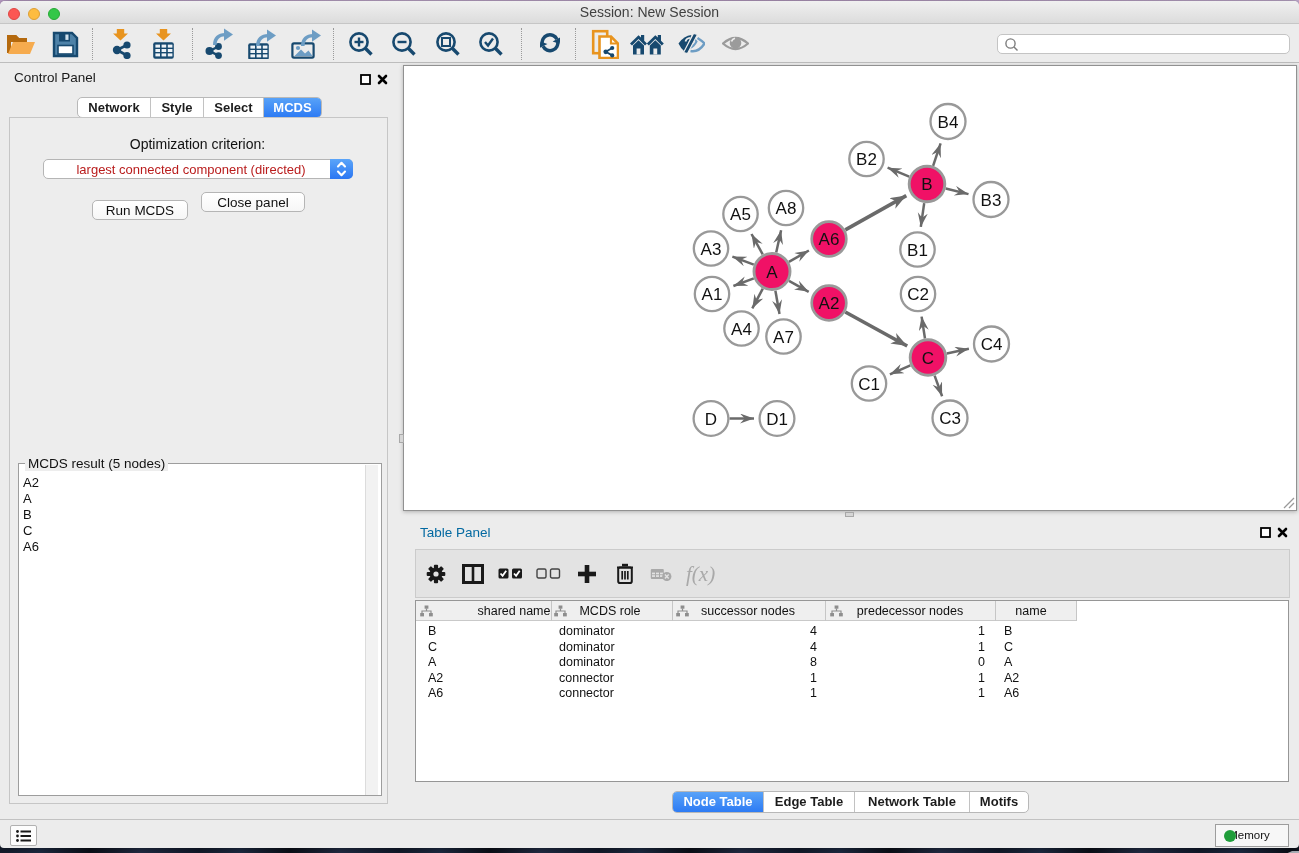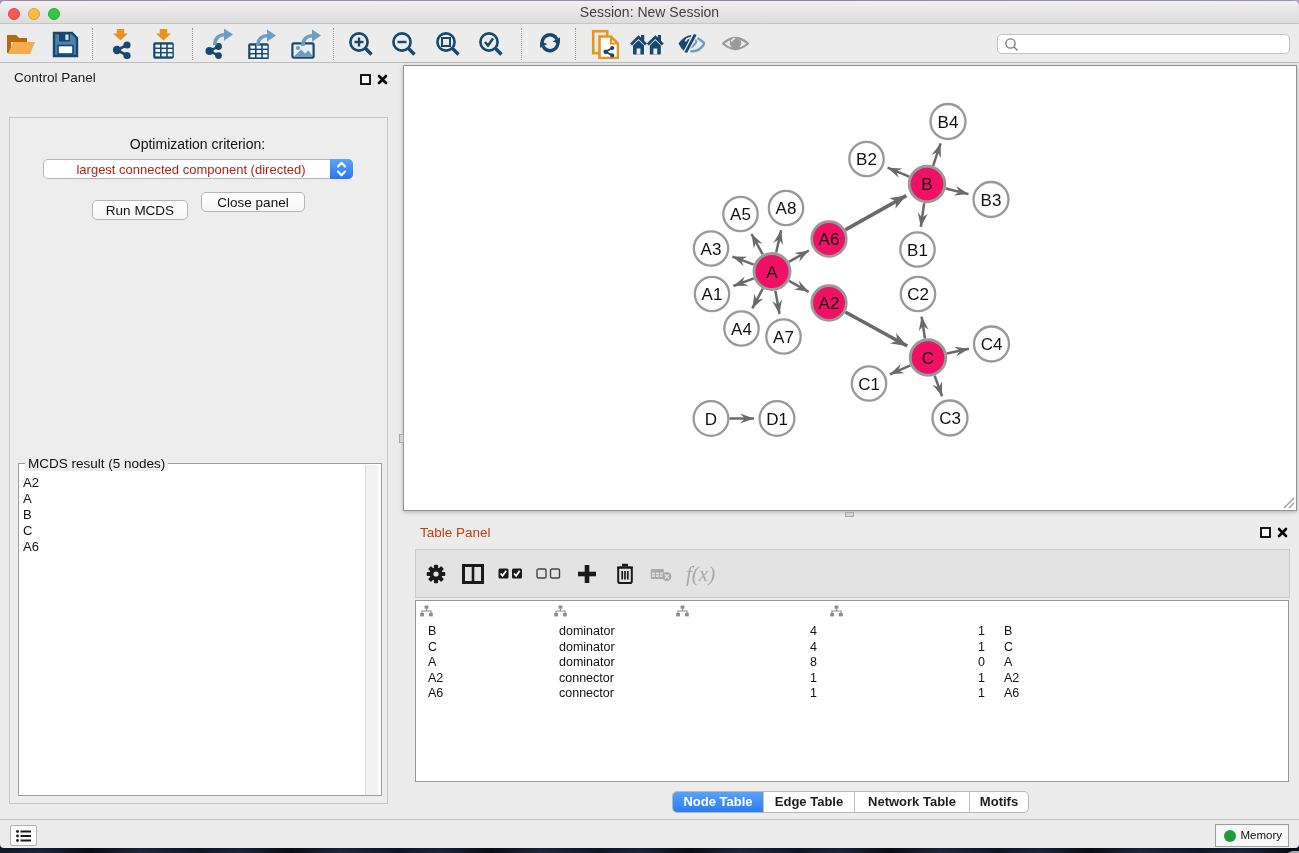--- a/index.html
+++ b/index.html
@@ -29,35 +29,35 @@
 #mcds-label{position:absolute;left:6px;top:-8px;background:#ededed;padding:0 3px;font-size:13.5px;color:#111}
 #mcds-list{position:absolute;left:4px;top:11px;font-size:13px;color:#111;line-height:16px}
 #mcds-scroll{position:absolute;right:3px;top:1px;width:13px;height:330px;background:#f2f2f2;border-left:1px solid #dcdcdc}
 #netframe{position:absolute;left:403px;top:64px;width:894px;height:446px;border:1px solid #919191;background:#fff;box-shadow:0 1px 4px rgba(0,0,0,.25)}
 #nf-title{position:absolute;left:0;top:0;width:100%;height:22px;background:linear-gradient(#f3f3f3,#d8d8d8);border-bottom:1px solid #b3b3b3}
 #nf-title span{display:block;text-align:center;font-size:14px;color:#333;line-height:22px}
 .ntl{position:absolute;top:5.5px;width:12px;height:12px;border-radius:50%}
 #graph{position:absolute;left:0px;top:23px}
 .nl{font-size:17px;fill:#111;text-anchor:middle;dominant-baseline:central;font-family:"Liberation Sans",sans-serif}
 #tp{position:absolute;left:404px;top:518px;width:895px;height:300px}
-#tp-title{position:absolute;left:16px;top:6px;font-size:13.5px;color:#c2410c}
+#tp-title{position:absolute;left:16px;top:6px;font-size:13.5px;color:#0369a1}
 #tp-toolbar{position:absolute;left:11px;top:30px;width:875px;height:49px;background:#e3e3e3;border:1px solid #cbcbcb}
 #fx{position:absolute;left:282px;top:43px;font-family:"Liberation Serif",serif;font-style:italic;font-size:21px;color:#a9a9a9}
 #tbl{position:absolute;left:11px;top:81px;width:874px;height:182px;background:#fff;border:1px solid #969696}
 #thead{position:absolute;left:0;top:0;width:660px;height:20px;background:#efefef;border-bottom:1px solid #c9c9c9}
 .thl{position:absolute;top:0;height:20px;font-size:12.5px;color:#111;text-align:center;line-height:20px}
 .thsep{position:absolute;top:0;height:20px;width:0;border-left:1px solid #c6c6c6}
 .td{position:absolute;font-size:12.5px;color:#111;height:16px;line-height:16px}
 #tp-tabs{position:absolute;left:268px;top:272px;height:22px;display:flex;border:1px solid #b8b8b8;border-radius:5px;overflow:hidden;background:#fff}
 .tab2{font-size:13px;font-weight:bold;color:#1c1c1c;line-height:20px;text-align:center;border-right:1px solid #c2c2c2}
 .tab2:last-child{border-right:none}
 .tab2.sel{background:linear-gradient(#58a2f8,#2d7bf4);color:#fff}
 #statusbar{position:absolute;left:0;top:818px;width:100%;height:29px;border-top:1px solid #c2c2c2}
 #sb-left{position:absolute;left:10px;top:5px;width:27px;height:21px;background:#fdfdfd;border:1px solid #b1b1b1;border-radius:2px}
-#memory{position:absolute;right:10px;top:4px;width:74px;height:23px;background:#f7f7f7;border:1px solid #9d9d9d;font-size:11.5px;color:#111;line-height:21px;text-align:right;padding-right:6px}
+#memory{position:absolute;right:10px;top:4px;width:74px;height:23px;background:#f7f7f7;border:1px solid #9d9d9d;font-size:11.5px;color:#111;line-height:21px;text-align:center;padding-right:6px}
 #memory i{position:absolute;left:8px;top:5px;width:12px;height:12px;background:#1f9d3a;border-radius:50%}
 .knob{position:absolute;background:#d6d6d6;border:1px solid #a8a8a8}
 </style></head><body>
 <div id="screen">
 <div id="wallp-top"></div>
 <div id="wallp-bot"><svg width="1299" height="8">
         <path d="M1270,8 Q1284,4 1292,0 L1299,0 L1299,8 Z" fill="#cfd4da" opacity="0.85"></path>
       </svg></div>
 <div id="win">
  <div id="titlebar">
@@ -213,20 +213,26 @@
         </div>
  </div>
  <div id="cp">
   <div id="cp-title">Control Panel</div>
   <svg class="wicon" style="left:360px;top:10px" viewBox="0 0 11 11">
           <rect x="1" y="1" width="9" height="9" fill="#fff" stroke="#000" stroke-width="1.8"></rect>
         </svg>
   <svg class="wicon" style="left:377px;top:10px" viewBox="0 0 11 11">
           <path d="M2,2 L9,9 M9,2 L2,9" stroke="#000" stroke-width="2.6" stroke-linecap="round"></path>
         </svg>
+  <div id="cp-tabs">
+   <div class="tab" style="width:73px">Network</div>
+   <div class="tab" style="width:53px">Style</div>
+   <div class="tab" style="width:60px">Select</div>
+   <div class="tab sel" style="width:57px">MCDS</div>
+  </div>
   <div id="cp-box"></div>
   <div id="opt-label">Optimization criterion:</div>
   <div id="dropdown">largest connected component (directed)
     <div id="dd-spin"><svg width="23" height="20" viewBox="0 0 23 20">
               <g stroke="#fff" stroke-width="2.1" fill="none" stroke-linecap="round" stroke-linejoin="round">
                 <path d="M8,7.5 L11.5,3.8 L15,7.5"></path>
                 <path d="M8,12.5 L11.5,16.2 L15,12.5"></path>
               </g>
             </svg></div>
   </div>
@@ -381,20 +387,32 @@
           <rect x="6" y="5.6" width="3" height="1.7" fill="#e3e3e3"></rect>
           <rect x="10" y="5.6" width="3" height="1.7" fill="#e3e3e3"></rect>
           <rect x="2" y="8.2" width="3" height="1.7" fill="#e3e3e3"></rect>
           <rect x="6" y="8.2" width="3" height="1.7" fill="#e3e3e3"></rect>
           <rect x="10" y="8.2" width="3" height="1.7" fill="#e3e3e3"></rect>
           <circle cx="16.8" cy="9.5" r="4.6" fill="#a9a9a9"></circle>
           <path d="M14.9,7.6 L18.7,11.4 M18.7,7.6 L14.9,11.4" stroke="#e3e3e3" stroke-width="1.4"></path>
         </svg>
   <div id="fx">f(x)</div>
   <div id="tbl">
+   <div id="thead">
+     <div class="thl" style="left:28px;width:140px">shared name</div>
+     <div class="thl" style="left:124px;width:140px">MCDS role</div>
+     <div class="thl" style="left:262px;width:140px">successor nodes</div>
+     <div class="thl" style="left:424px;width:140px">predecessor nodes</div>
+     <div class="thl" style="left:545px;width:140px">name</div>
+     <div class="thsep" style="left:135px"></div>
+     <div class="thsep" style="left:256px"></div>
+     <div class="thsep" style="left:409px"></div>
+     <div class="thsep" style="left:579px"></div>
+     <div class="thsep" style="left:660px"></div>
+   </div>
    <svg class="tbi" style="left:4px;top:4px" width="13" height="12" viewBox="0 0 13 12">
             <rect x="4.6" y="0.5" width="3.8" height="3.2" fill="#8e8e8e"></rect>
             <path d="M6.5,3.5 L6.5,6 M2,8.5 L2,6 L11,6 L11,8.5" stroke="#8e8e8e" stroke-width="1.2" fill="none"></path>
             <rect x="0.2" y="8" width="3.8" height="3.4" fill="#8e8e8e"></rect>
             <rect x="9.0" y="8" width="3.8" height="3.4" fill="#8e8e8e"></rect>
           </svg>
           <svg class="tbi" style="left:138px;top:4px" width="13" height="12" viewBox="0 0 13 12">
             <rect x="4.6" y="0.5" width="3.8" height="3.2" fill="#8e8e8e"></rect>
             <path d="M6.5,3.5 L6.5,6 M2,8.5 L2,6 L11,6 L11,8.5" stroke="#8e8e8e" stroke-width="1.2" fill="none"></path>
             <rect x="0.2" y="8" width="3.8" height="3.4" fill="#8e8e8e"></rect>

